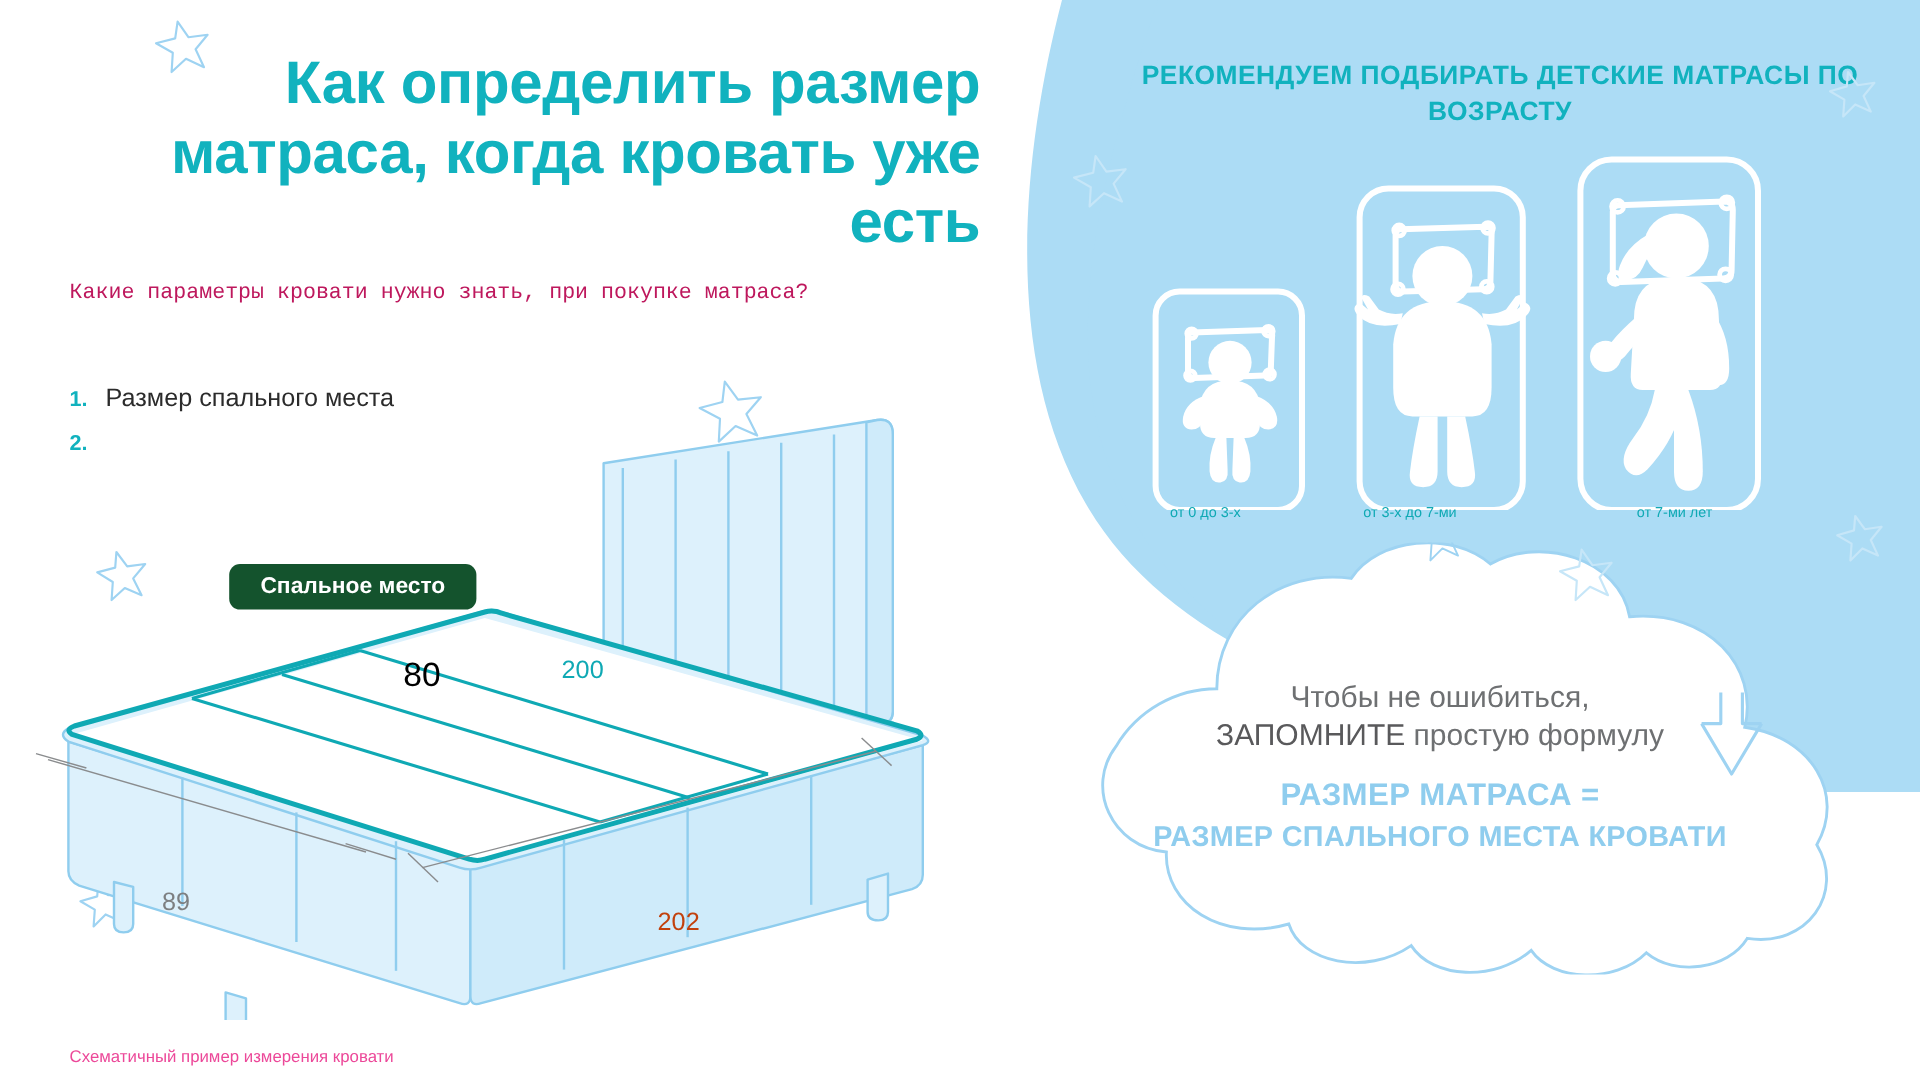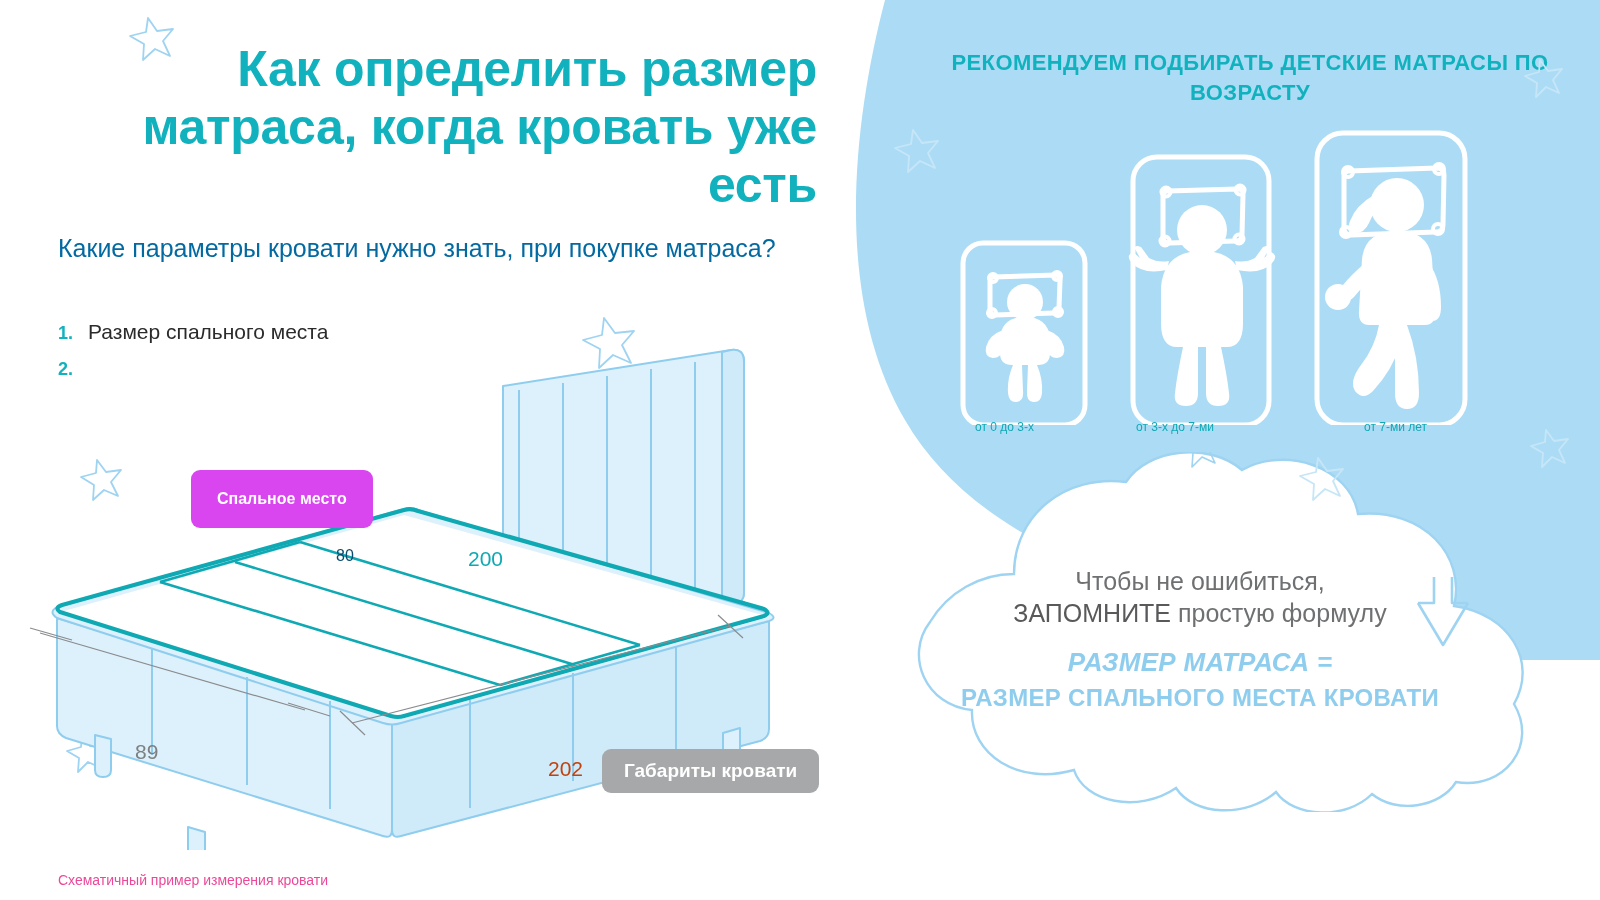--- a/index.html
+++ b/index.html
@@ -21,46 +21,46 @@
 
   .headline {
     position:absolute; left:57px; top:40px; width:760px;
     color:#11B2BE;
     font-size:50px; font-weight:bold; line-height:1.16;
     letter-spacing:-0.3px;
     text-align:right;
   }
   .subhead {
     position:absolute; left:58px; top:232px; width:720px;
-    color:#0369a1;
-    font-size:25px; font-weight:normal; line-height:1.35;
+    color:#be185d;
+    font-size:18px; font-weight:normal; line-height:1.35;font-family:Liberation Mono, monospace;
   }
   .numlist { position:absolute; left:58px; top:320px; width:700px; }
   .numrow { display:flex; align-items:baseline; margin-bottom:15px; }
   .numrow .num {
     color:#11B2BE; font-size:18px; font-weight:bold;
     width:30px; flex:0 0 30px;
   }
   .numrow .txt { color:#2B2B2B; font-size:21px; }
 
   .badge-sleep {
     position:absolute; left:191px; top:470px;
-    background:#d946ef; color:#ffffff;
-    font-size:16px; font-weight:bold;
-    padding:20px 26px; border-radius:9px;
+    background:#14532d; color:#ffffff;
+    font-size:19px; font-weight:bold;
+    padding:8px 26px; border-radius:9px;
     white-space:nowrap;
   }
   .badge-overall {
     position:absolute; left:602px; top:749px;
     background:#A6A8AA; color:#ffffff;
     font-size:19px; font-weight:bold;
     padding:11px 22px; border-radius:9px;
     white-space:nowrap;
   }
-  .dim-80  { position:absolute; left:336px; top:547px; color:#0c4a6e; font-size:16px; }
+  .dim-80  { position:absolute; left:336px; top:547px; color:#000000; font-size:28px; }
   .dim-200 { position:absolute; left:468px; top:547px; color:#0FA9B4; font-size:21px; }
   .dim-89  { position:absolute; left:135px; top:740px; color:#7D7F81; font-size:21px; }
   .dim-202 { position:absolute; left:548px; top:757px; color:#c2410c; font-size:21px; }
 
   .caption {
     position:absolute; left:58px; top:826px;
     color:#ec4899; font-size:14px;margin-top:46px;
   }
 
   .bed-svg { position:absolute; left:0; top:330px; width:845px; height:520px; }
@@ -83,21 +83,21 @@
   .age-2 { left:424px; top:0; }
 
   .cloud { position:absolute; left:838px; top:452px; width:762px; height:360px; }
 
   .cloud-text { position:absolute; left:900px; top:565px; width:600px; text-align:center; }
   .ct-line1 { color:#6E7072; font-size:25px; line-height:1.28; }
   .ct-line2 { color:#6E7072; font-size:25px; line-height:1.28; }
   .ct-line2 b { color:#59595B; font-weight:normal; }
   .ct-formula1 {
     color:#8FCDEE; font-size:26px; font-weight:bold;
-    margin-top:18px; letter-spacing:0.3px;font-style:italic;
+    margin-top:18px; letter-spacing:0.3px;
   }
   .ct-formula2 {
     color:#8FCDEE; font-size:24px; font-weight:bold;
     margin-top:6px; letter-spacing:0.3px;
   }
   .arrow-icon { position:absolute; left:1414px; top:573px; width:58px; height:76px; }
 
   .stars { position:absolute; inset:0; pointer-events:none; }
 </style>
 </head>
@@ -203,21 +203,20 @@
         <path class="dimline" d="M30 298 L72 310"></path>
         <path class="dimline" d="M288 373 L330 386"></path>
 
         <path class="dimline" d="M352 393 L730 296"></path>
         <path class="dimline" d="M340 381 L365 405"></path>
         <path class="dimline" d="M718 285 L743 308"></path>
       </g>
     </svg>
 
     <div class="badge-sleep">Спальное место</div>
-    <div class="badge-overall">Габариты кровати</div>
 
     <div class="dim-80">80</div>
     <div class="dim-200">200</div>
     <div class="dim-89">89</div>
     <div class="dim-202">202</div>
 
     <div class="caption">Схематичный пример измерения кровати</div>
   </div>
 
   <div class="rp-title">РЕКОМЕНДУЕМ ПОДБИРАТЬ ДЕТСКИЕ МАТРАСЫ ПО ВОЗРАСТУ</div>

